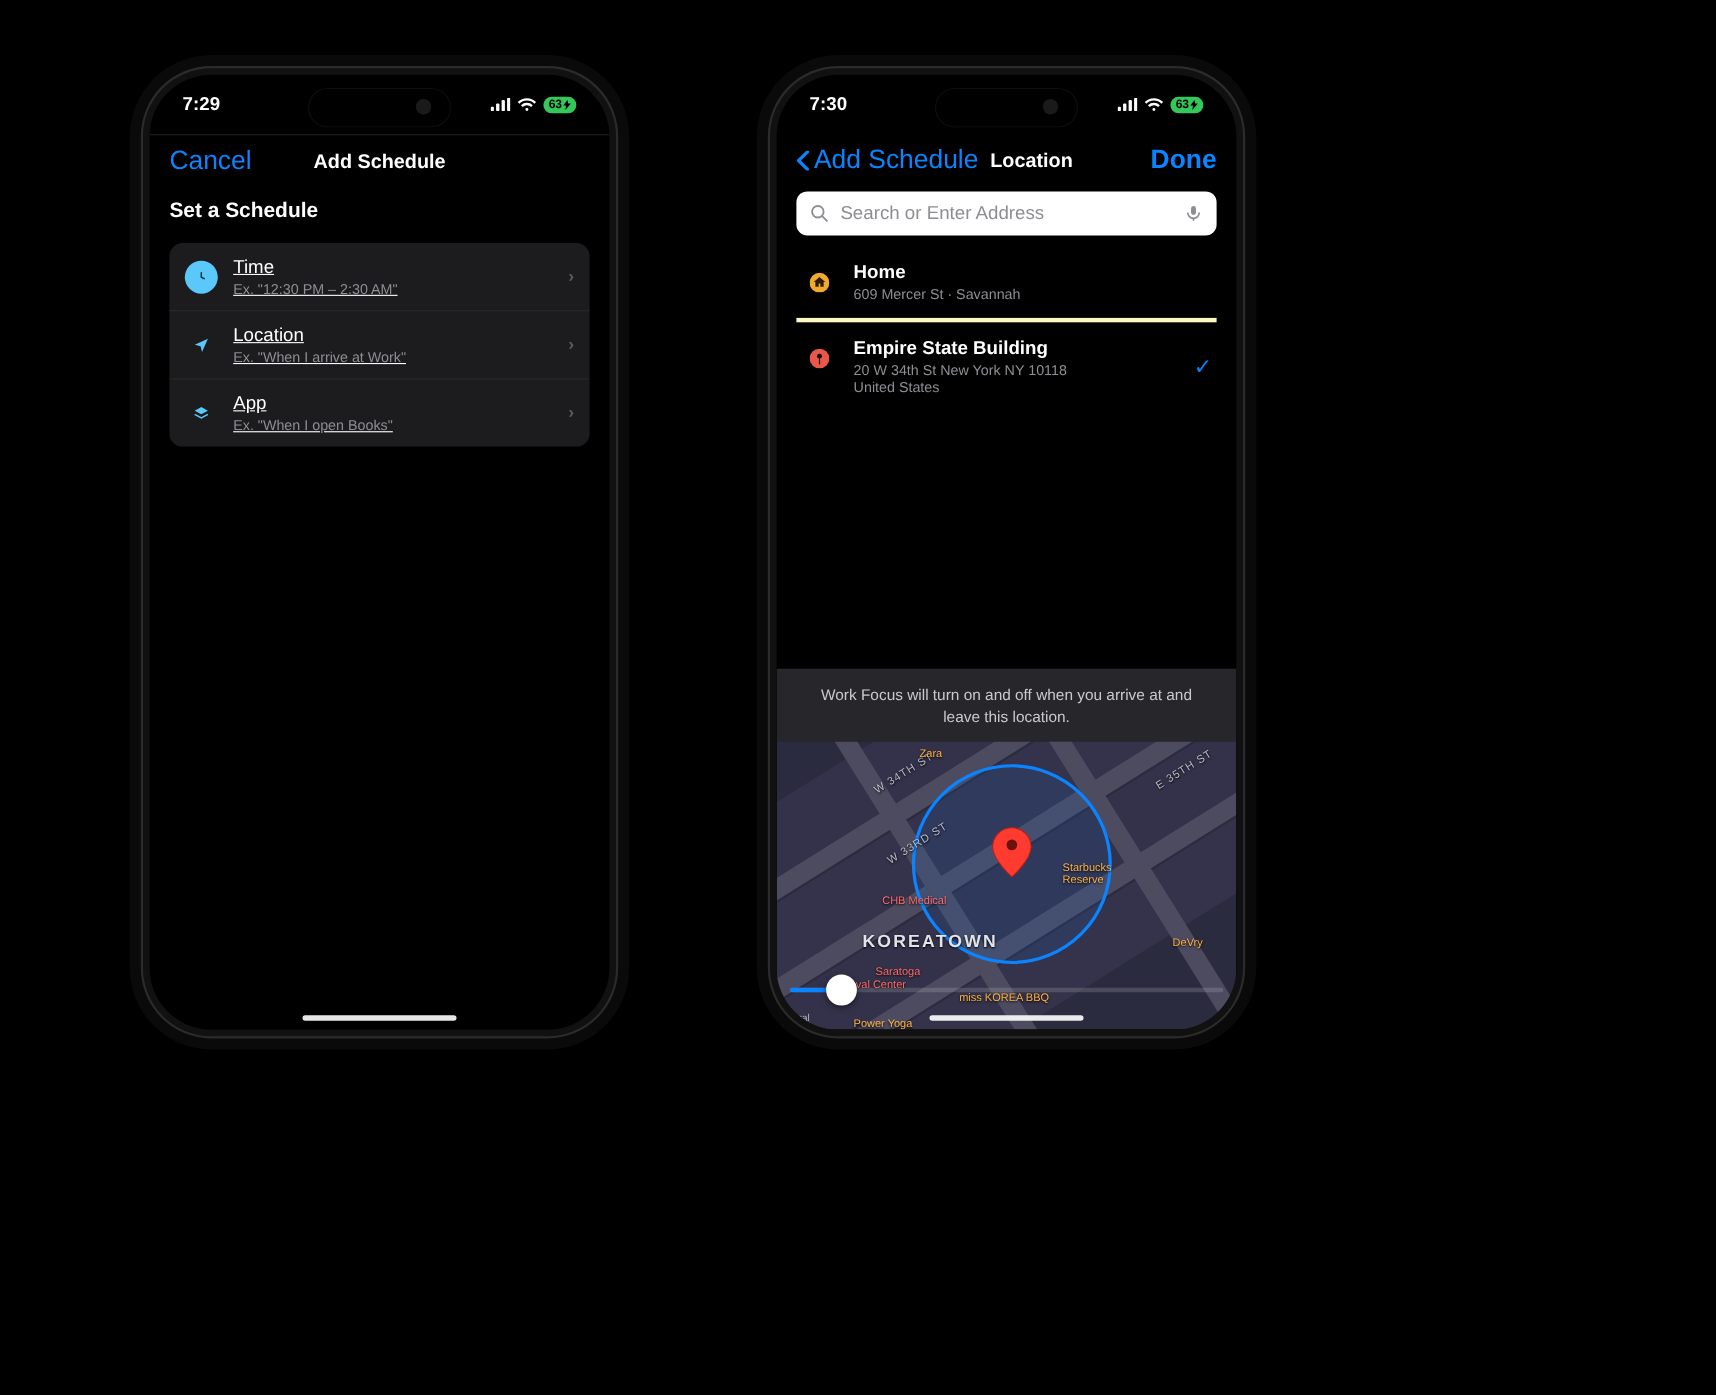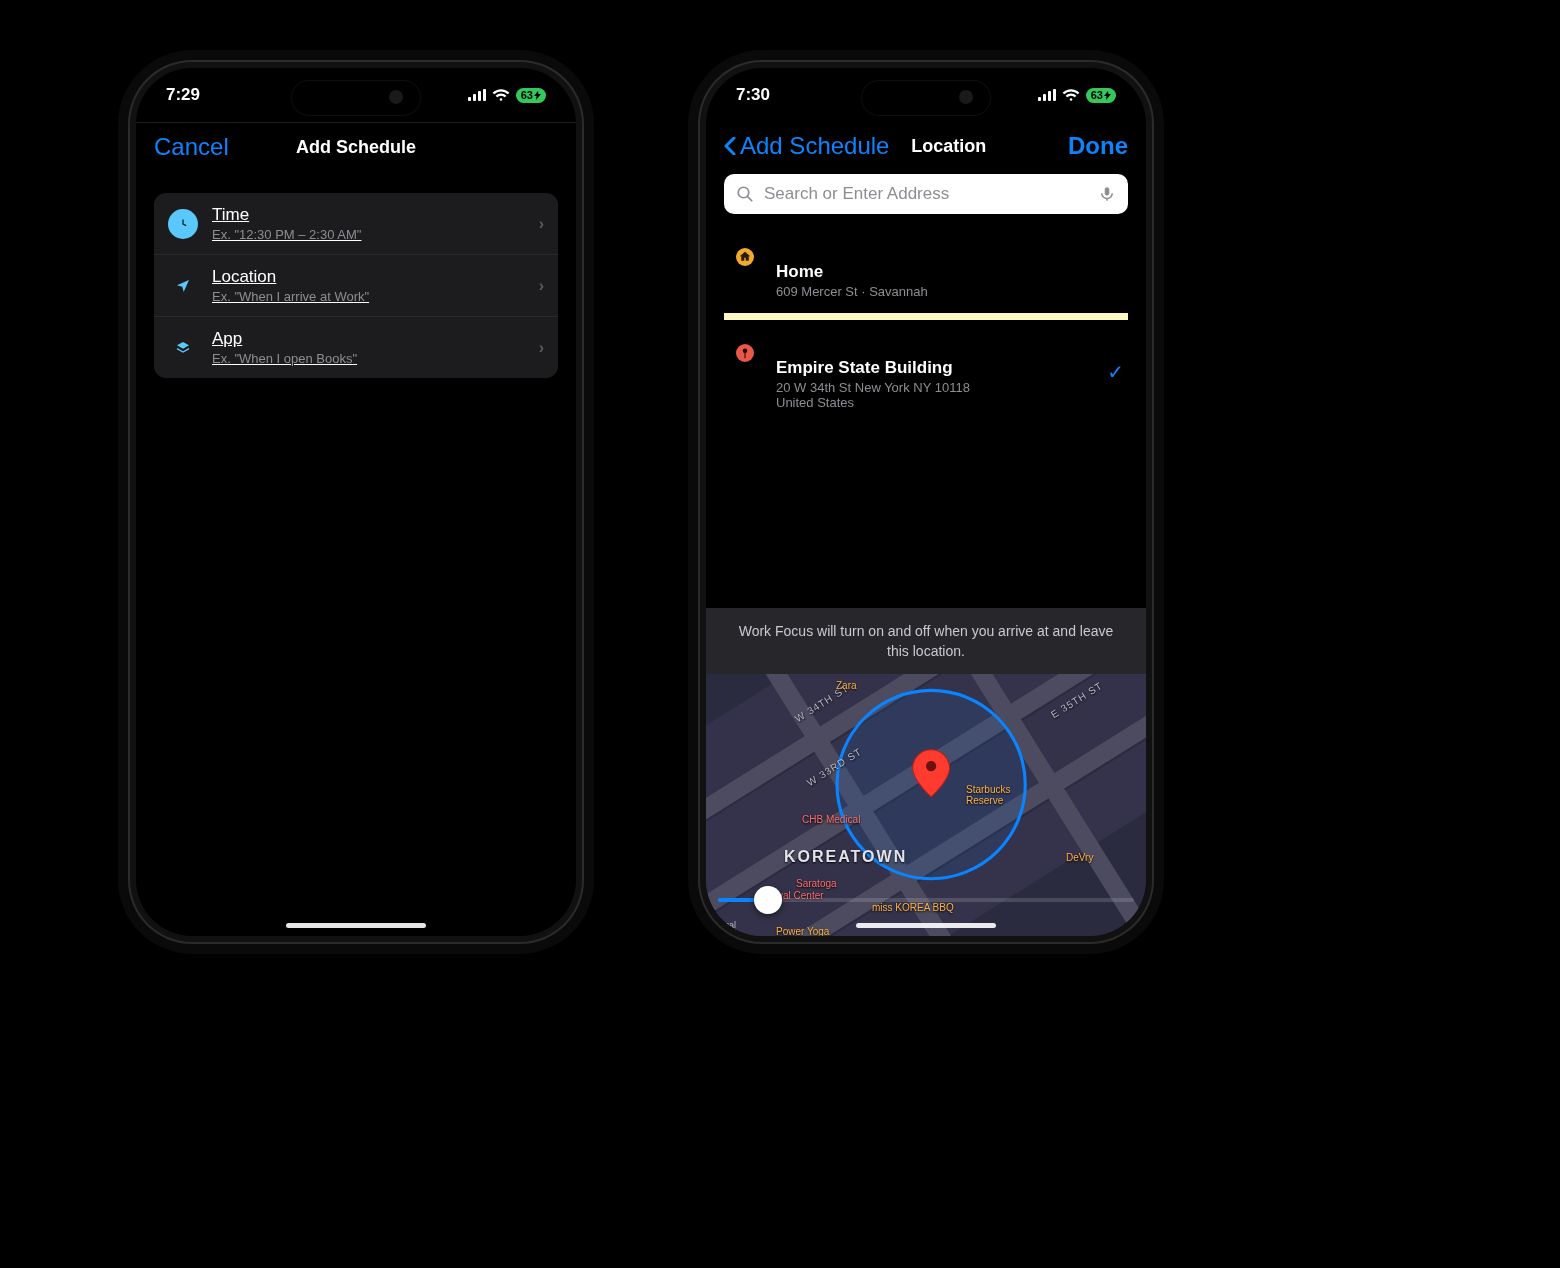--- a/index.html
+++ b/index.html
@@ -18,21 +18,20 @@
     height: 1268px;
   }
   .phone {
     position: absolute;
     width: 430px;
     height: 880px;
     border-radius: 62px;
     background: #111;
     box-shadow: 0 0 0 2px #2b2b2b, 0 0 0 12px #0a0a0a, 0 20px 50px rgba(0,0,0,.6);
     overflow: hidden;
-    padding-left: 22px;
   }
   .phone-left  { left: 130px; top: 62px; }
   .phone-right { left: 700px; top: 62px; }
 
   .screen {
     position: absolute;
     inset: 6px;
     border-radius: 56px;
     background: #000;
     overflow: hidden;
@@ -107,23 +106,23 @@
     margin: 0 18px 10px; background:#ffffff; border-radius:10px;
     display:flex; align-items:center; padding:10px 12px; gap:10px;
   }
   .searchbar .ph { color:#8d8d93; font-size:17px; flex:1; }
   .searchbar svg { width:18px; height:18px; color:#8d8d93; }
   .mic  { width:18px; height:18px; color:#8d8d93; }
 
   
   .loc-list { margin: 0 18px; }
   .loc-row { display:flex; align-items:flex-start; gap:14px; padding:14px 4px; position:relative; }
-  .loc-row + .loc-row { border-top:7px solid #fef9c3; }
+  .loc-row + .loc-row { border-top:4px solid #fef9c3; }
   .loc-icon { width:34px; height:34px; border-radius:50%; display:flex; align-items:center; justify-content:center; flex:0 0 34px; margin-top:2px; }
-  .loc-text { flex:1;margin-top:24px; }
+  .loc-text { flex:1; }
   .loc-title { font-size:17px; font-weight:600; color:#fff; }
   .loc-sub   { font-size:13px; color:#8d8d93; margin-top:2px; }
   .check { color:#0a84ff; font-size:20px; align-self:center; }
 
   
   .map-panel {
     position:absolute; left:0; right:0; bottom:0; top:540px;
     background:#1c1c1f;
   }
   .map-caption {
@@ -194,20 +193,21 @@
       </div>
       <div class="sep-under-nav"></div>
 
       <div class="navbar">
         <span class="nav-left">Cancel</span>
         <span class="nav-title">Add Schedule</span>
         <span class="nav-right"></span>
       </div>
 
       <div class="content">
+        <div class="section-title">Set a Schedule</div>
 
         <div class="list">
 
           <div class="row">
             <div class="row-icon cyan">
               <svg viewBox="0 0 24 24" fill="none" stroke="#063" stroke-width="0">
                   <circle cx="12" cy="12" r="10" fill="#5ac8fa"></circle>
                   <path d="M12 6v6l4 2" stroke="#0a2a33" stroke-width="2" stroke-linecap="round" fill="none"></path>
                 </svg>
             </div>

